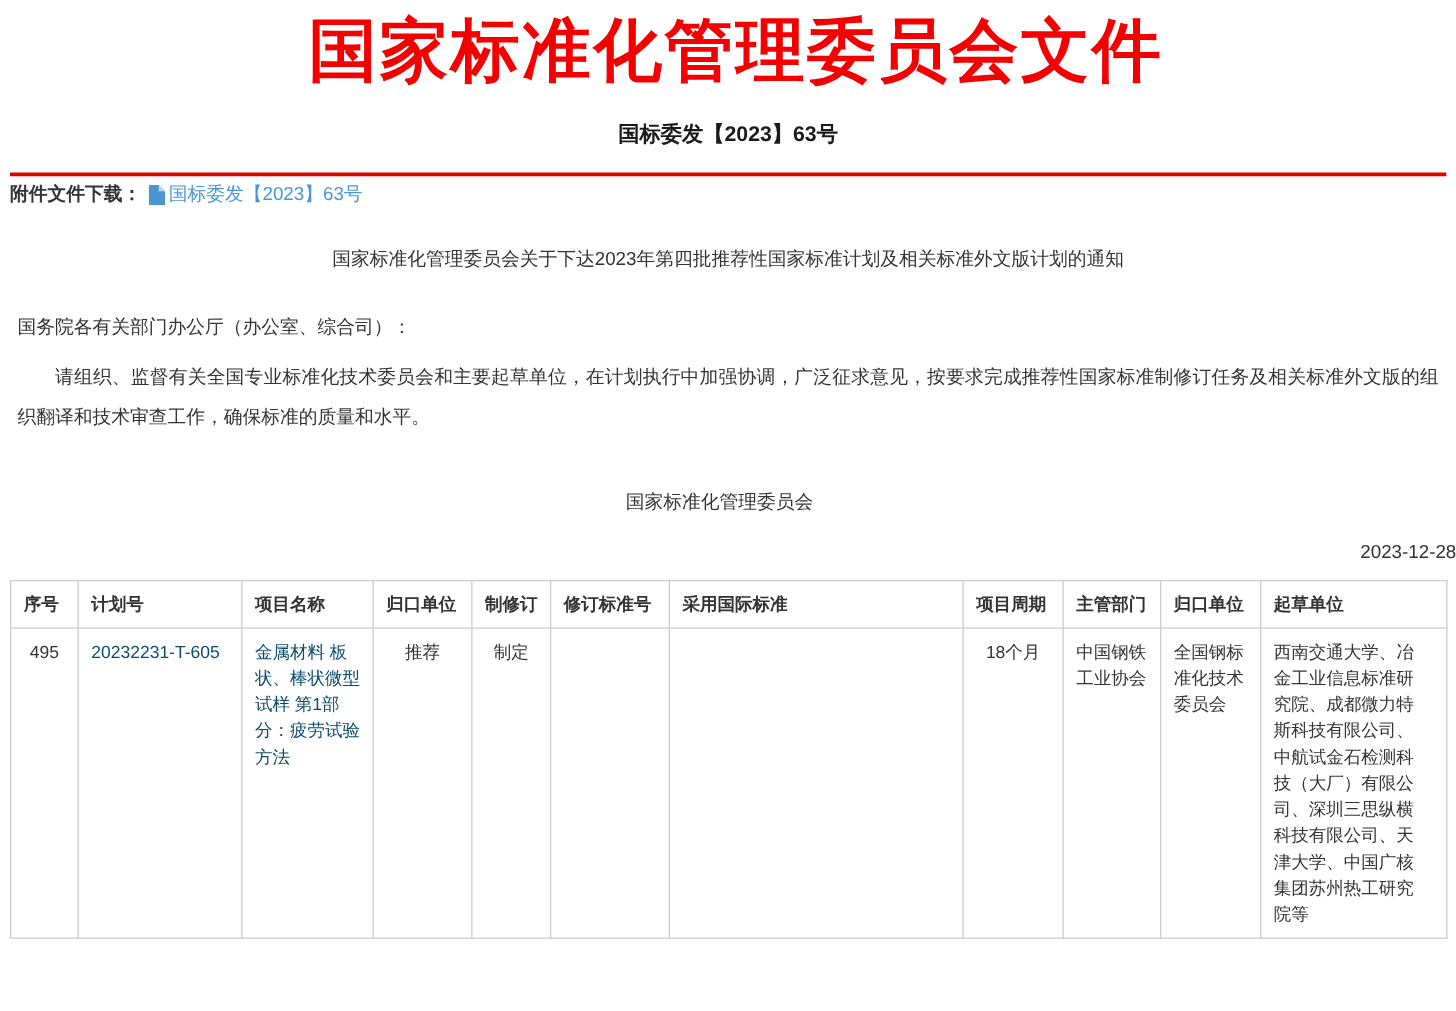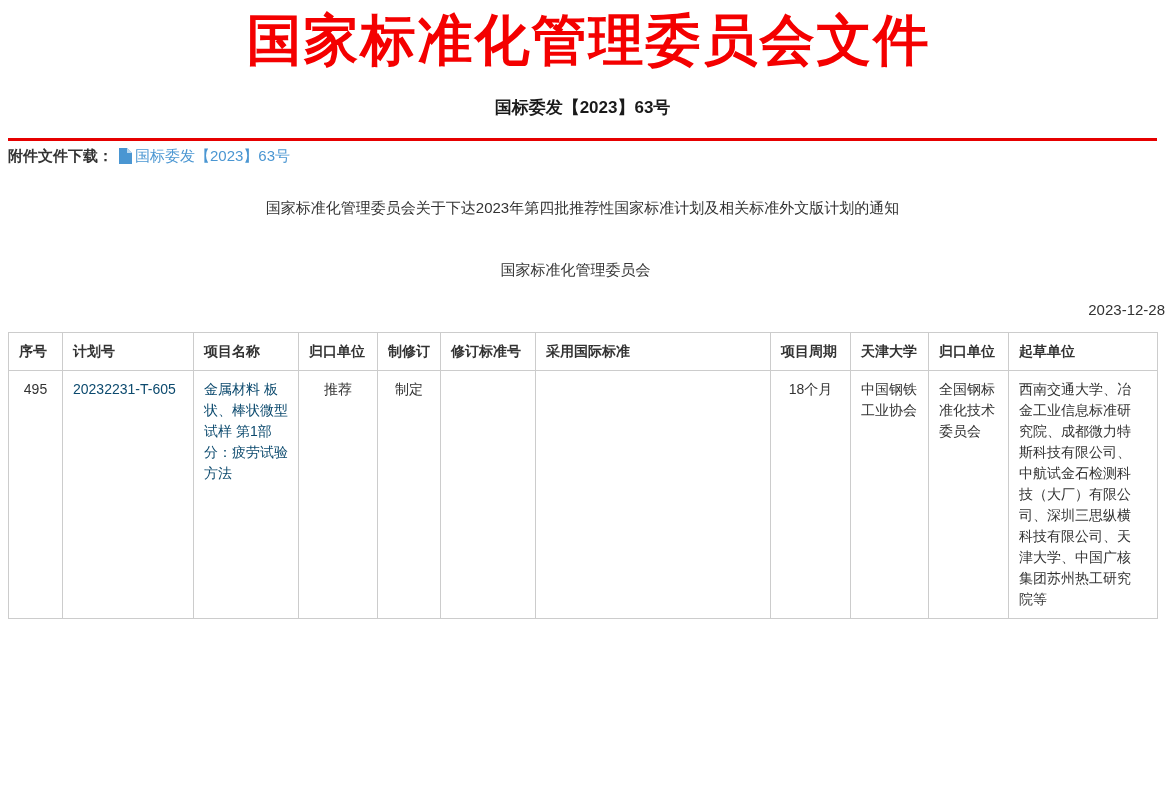--- a/index.html
+++ b/index.html
@@ -67,20 +67,22 @@
       <path d="M0 0 h8 l5 5 v11 h-13 z" fill="#4a96d2"></path>
       <path d="M8 0 l5 5 h-5 z" fill="#bcd9f0"></path>
     </svg>
     <span>国标委发【2023】63号</span>
   </a>
 </div>
 
 <div class="notice-title">国家标准化管理委员会关于下达2023年第四批推荐性国家标准计划及相关标准外文版计划的通知</div>
 
 <div class="text-wrap">
+  <div class="salutation">国务院各有关部门办公厅（办公室、综合司）：</div>
+  <div class="para">请组织、监督有关全国专业标准化技术委员会和主要起草单位，在计划执行中加强协调，广泛征求意见，按要求完成推荐性国家标准制修订任务及相关标准外文版的组织翻译和技术审查工作，确保标准的质量和水平。</div>
 </div>
 
 <div class="signature">国家标准化管理委员会</div>
 <div class="date">2023-12-28</div>
 
 <table class="plan-table">
   <colgroup>
     <col style="width:54px">
       <col style="width:131px">
       <col style="width:105px">
@@ -96,21 +98,21 @@
   <thead>
     <tr>
       <th>序号</th>
       <th>计划号</th>
       <th>项目名称</th>
       <th>归口单位</th>
       <th>制修订</th>
       <th>修订标准号</th>
       <th>采用国际标准</th>
       <th>项目周期</th>
-      <th>天津大学</th>
+      <th>主管部门</th>
       <th>归口单位</th>
       <th>起草单位</th>
     </tr>
   </thead>
   <tbody>
     <tr>
       <td class="center">495</td>
       <td><a>20232231-T-605</a></td>
       <td><a>金属材料 板状、棒状微型试样 第1部分：疲劳试验方法</a></td>
       <td class="center">推荐</td>

